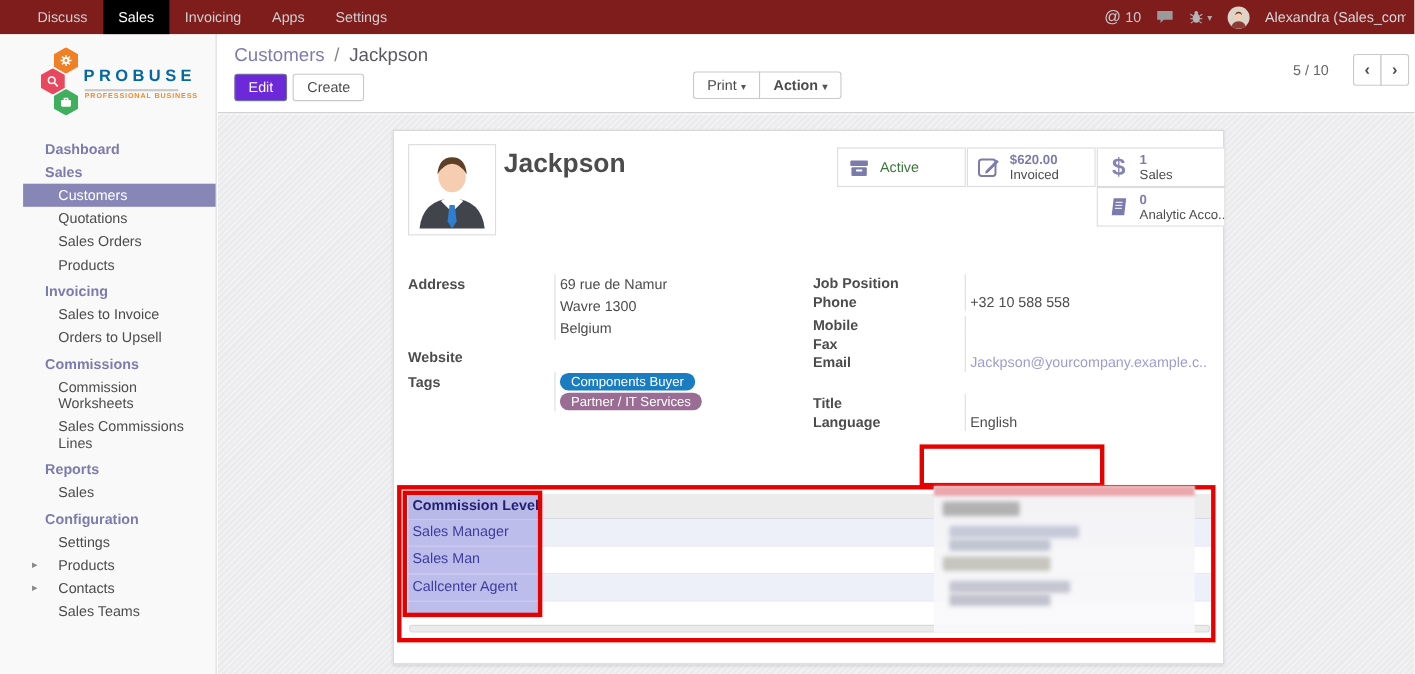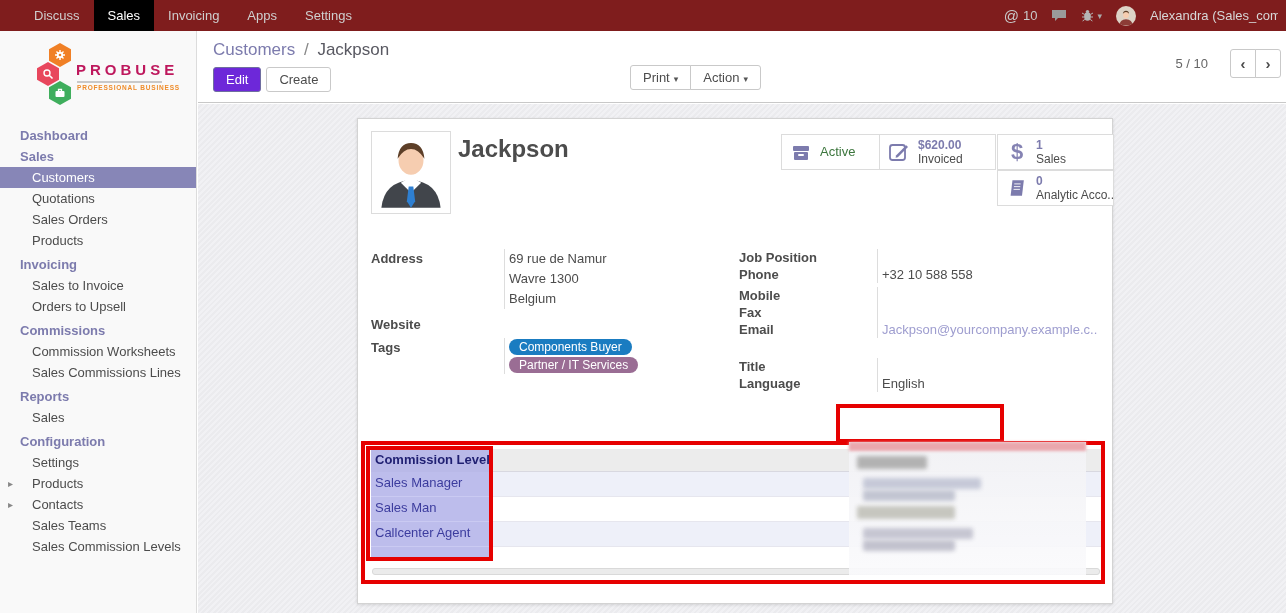--- a/index.html
+++ b/index.html
@@ -23,42 +23,42 @@
   .topbar-sep { position:absolute; left:197px; top:0; width:1px; height:31px; background:#4a4a4a; }
 
   
   .sidebar { position:absolute; left:0; top:31px; width:197px; height:582px; background:#f9f9f9; border-right:1px solid #dcdcdc; font-size:13px; }
   .logo { position:relative; height:89px; }
   .hex { position:absolute; display:flex; align-items:center; justify-content:center;
          clip-path:polygon(50% 0%,100% 26%,100% 74%,50% 100%,0% 74%,0% 26%); width:22px; height:24px; }
   .hex-orange { left:49px; top:12px; background:#f08026; }
   .hex-red { left:37px; top:31px; background:#e8475d; }
   .hex-green { left:49px; top:50px; background:#3fae5d; }
-  .logo-title { position:absolute; left:76px; top:30px; color:#be185d; font-weight:bold; font-size:15px; letter-spacing:4px; }
+  .logo-title { position:absolute; left:76px; top:30px; color:#0369a1; font-weight:bold; font-size:15px; letter-spacing:4px; }
   .logo-rule { position:absolute; left:77px; top:50px; width:85px; height:2px; background:#c9c9c9; }
   .logo-sub { position:absolute; left:77px; top:53px; color:#ef8c2a; font-size:6.5px; letter-spacing:0.8px; font-weight:bold; }
-  .nav { padding-top:2px; }
+  .nav { padding-top:2px;padding-left:21px; }
   .nav-heading { color:#7c7bad; font-weight:bold; padding:3px 0 3px 20px; margin-top:3px; line-height:15px; cursor:pointer; }
   .nav-item { color:#4c4c4c; padding:3px 0 3px 32px; line-height:15px; cursor:pointer; position:relative; }
   .nav-item.active { background:#8786b7; color:#fff; }
   .nav-item .exp { position:absolute; left:8px; top:3px; color:#888; font-size:10px; }
 
   
   .cpanel { position:absolute; left:198px; top:31px; width:1088px; height:72px; background:#fff; border-bottom:1px solid #c8c8c8; z-index:5; }
   .breadcrumb { position:absolute; left:15px; top:9px; font-size:17px; }
   .bc-parent { color:#7c7bad; cursor:pointer; }
   .bc-sep { color:#888; padding:0 4px; }
   .bc-current { color:#595962; }
   .btn { display:inline-block; font-size:13px; border-radius:3px; padding:4px 12px; cursor:pointer; border:1px solid #c9c9c9; background:#fff; color:#4c4c4c; }
   .btn-primary { background:#6d28d9; border-color:#6f6ea0; color:#fff; }
   .cp-left-btns { position:absolute; left:15px; top:36px; display:flex; gap:5px; }
   .cp-mid-btns { position:absolute; left:432px; top:34px; display:flex; }
   .cp-mid-btns .btn { border-radius:0; }
   .cp-mid-btns .btn:first-child { border-radius:3px 0 0 3px; }
-  .cp-mid-btns .btn:last-child { border-radius:0 3px 3px 0; margin-left:-1px; }
+  .cp-mid-btns .btn:last-child { border-radius:0 3px 3px 0; margin-left:-1px;font-weight:bold; }
   .btn .caret-d { font-size:9px; color:#555; margin-left:4px; }
   .pager { position:absolute; right:5px; top:18px; display:flex; align-items:center; gap:22px; }
   .pager-text { font-size:13px; color:#666; }
   .pager-btns { display:flex; }
   .pager-btn { width:26px; height:29px; background:#fff; border:1px solid #c9c9c9; display:flex; align-items:center; justify-content:center; font-size:15px; font-weight:bold; color:#4c4c4c; cursor:pointer; }
   .pager-btn:first-child { border-radius:3px 0 0 3px; }
   .pager-btn:last-child { border-radius:0 3px 3px 0; margin-left:-1px; }
 
   
   .content { position:absolute; left:198px; top:104px; width:1088px; height:509px;
@@ -208,21 +208,20 @@
       <div class="nav-heading">Commissions</div>
       <div class="nav-item">Commission Worksheets</div>
       <div class="nav-item">Sales Commissions Lines</div>
       <div class="nav-heading">Reports</div>
       <div class="nav-item">Sales</div>
       <div class="nav-heading">Configuration</div>
       <div class="nav-item">Settings</div>
       <div class="nav-item"><span class="exp">▸</span><span>Products</span></div>
       <div class="nav-item"><span class="exp">▸</span><span>Contacts</span></div>
       <div class="nav-item">Sales Teams</div>
-      <div class="nav-item">Sales Commission Levels</div>
     </div>
   </div>
 
   <div class="cpanel">
     <div class="breadcrumb">
       <span class="bc-parent">Customers</span>
       <span class="bc-sep">/</span>
       <span class="bc-current">Jackpson</span>
     </div>
     <div class="cp-left-btns">
@@ -253,21 +252,21 @@
       <svg viewBox="0 0 80 80">
         <path d="M8 78 Q11 50 40 48 Q69 50 72 78 Z" fill="#41454b"></path>
         <path d="M29 51 L40 62 L51 51 L46 48 L34 48 Z" fill="#fff"></path>
         <path d="M37.5 55 L42.5 55 L44.5 71 L40 78 L35.5 71 Z" fill="#2e7fd1"></path>
         <ellipse cx="40" cy="27" rx="13.5" ry="15.5" fill="#f6cdb0"></ellipse>
         <path d="M25.5 25 Q27 8 40 8 Q53 8 54.5 25 Q48 14.5 40 14.5 Q32 14.5 25.5 25 Z" fill="#5d3f28"></path>
       </svg>
     </div>
     <div class="rec-title">Jackpson</div>
 
-    <div class="statbtn" style="left:403px; top:15px;margin-left:20px;">
+    <div class="statbtn" style="left:403px; top:15px;">
       <span class="sb-icon">
         <svg width="20" height="20" viewBox="0 0 20 20">
             <rect x="2" y="4" width="16" height="5" rx="1" fill="#7c7bad"></rect>
             <rect x="3" y="10" width="14" height="8" rx="1" fill="#7c7bad"></rect>
             <rect x="7" y="12" width="6" height="2" rx="1" fill="#fff"></rect>
           </svg>
       </span>
       <span class="sb-text sb-active">Active</span>
     </div>
     <div class="statbtn" style="left:521px; top:15px;">

